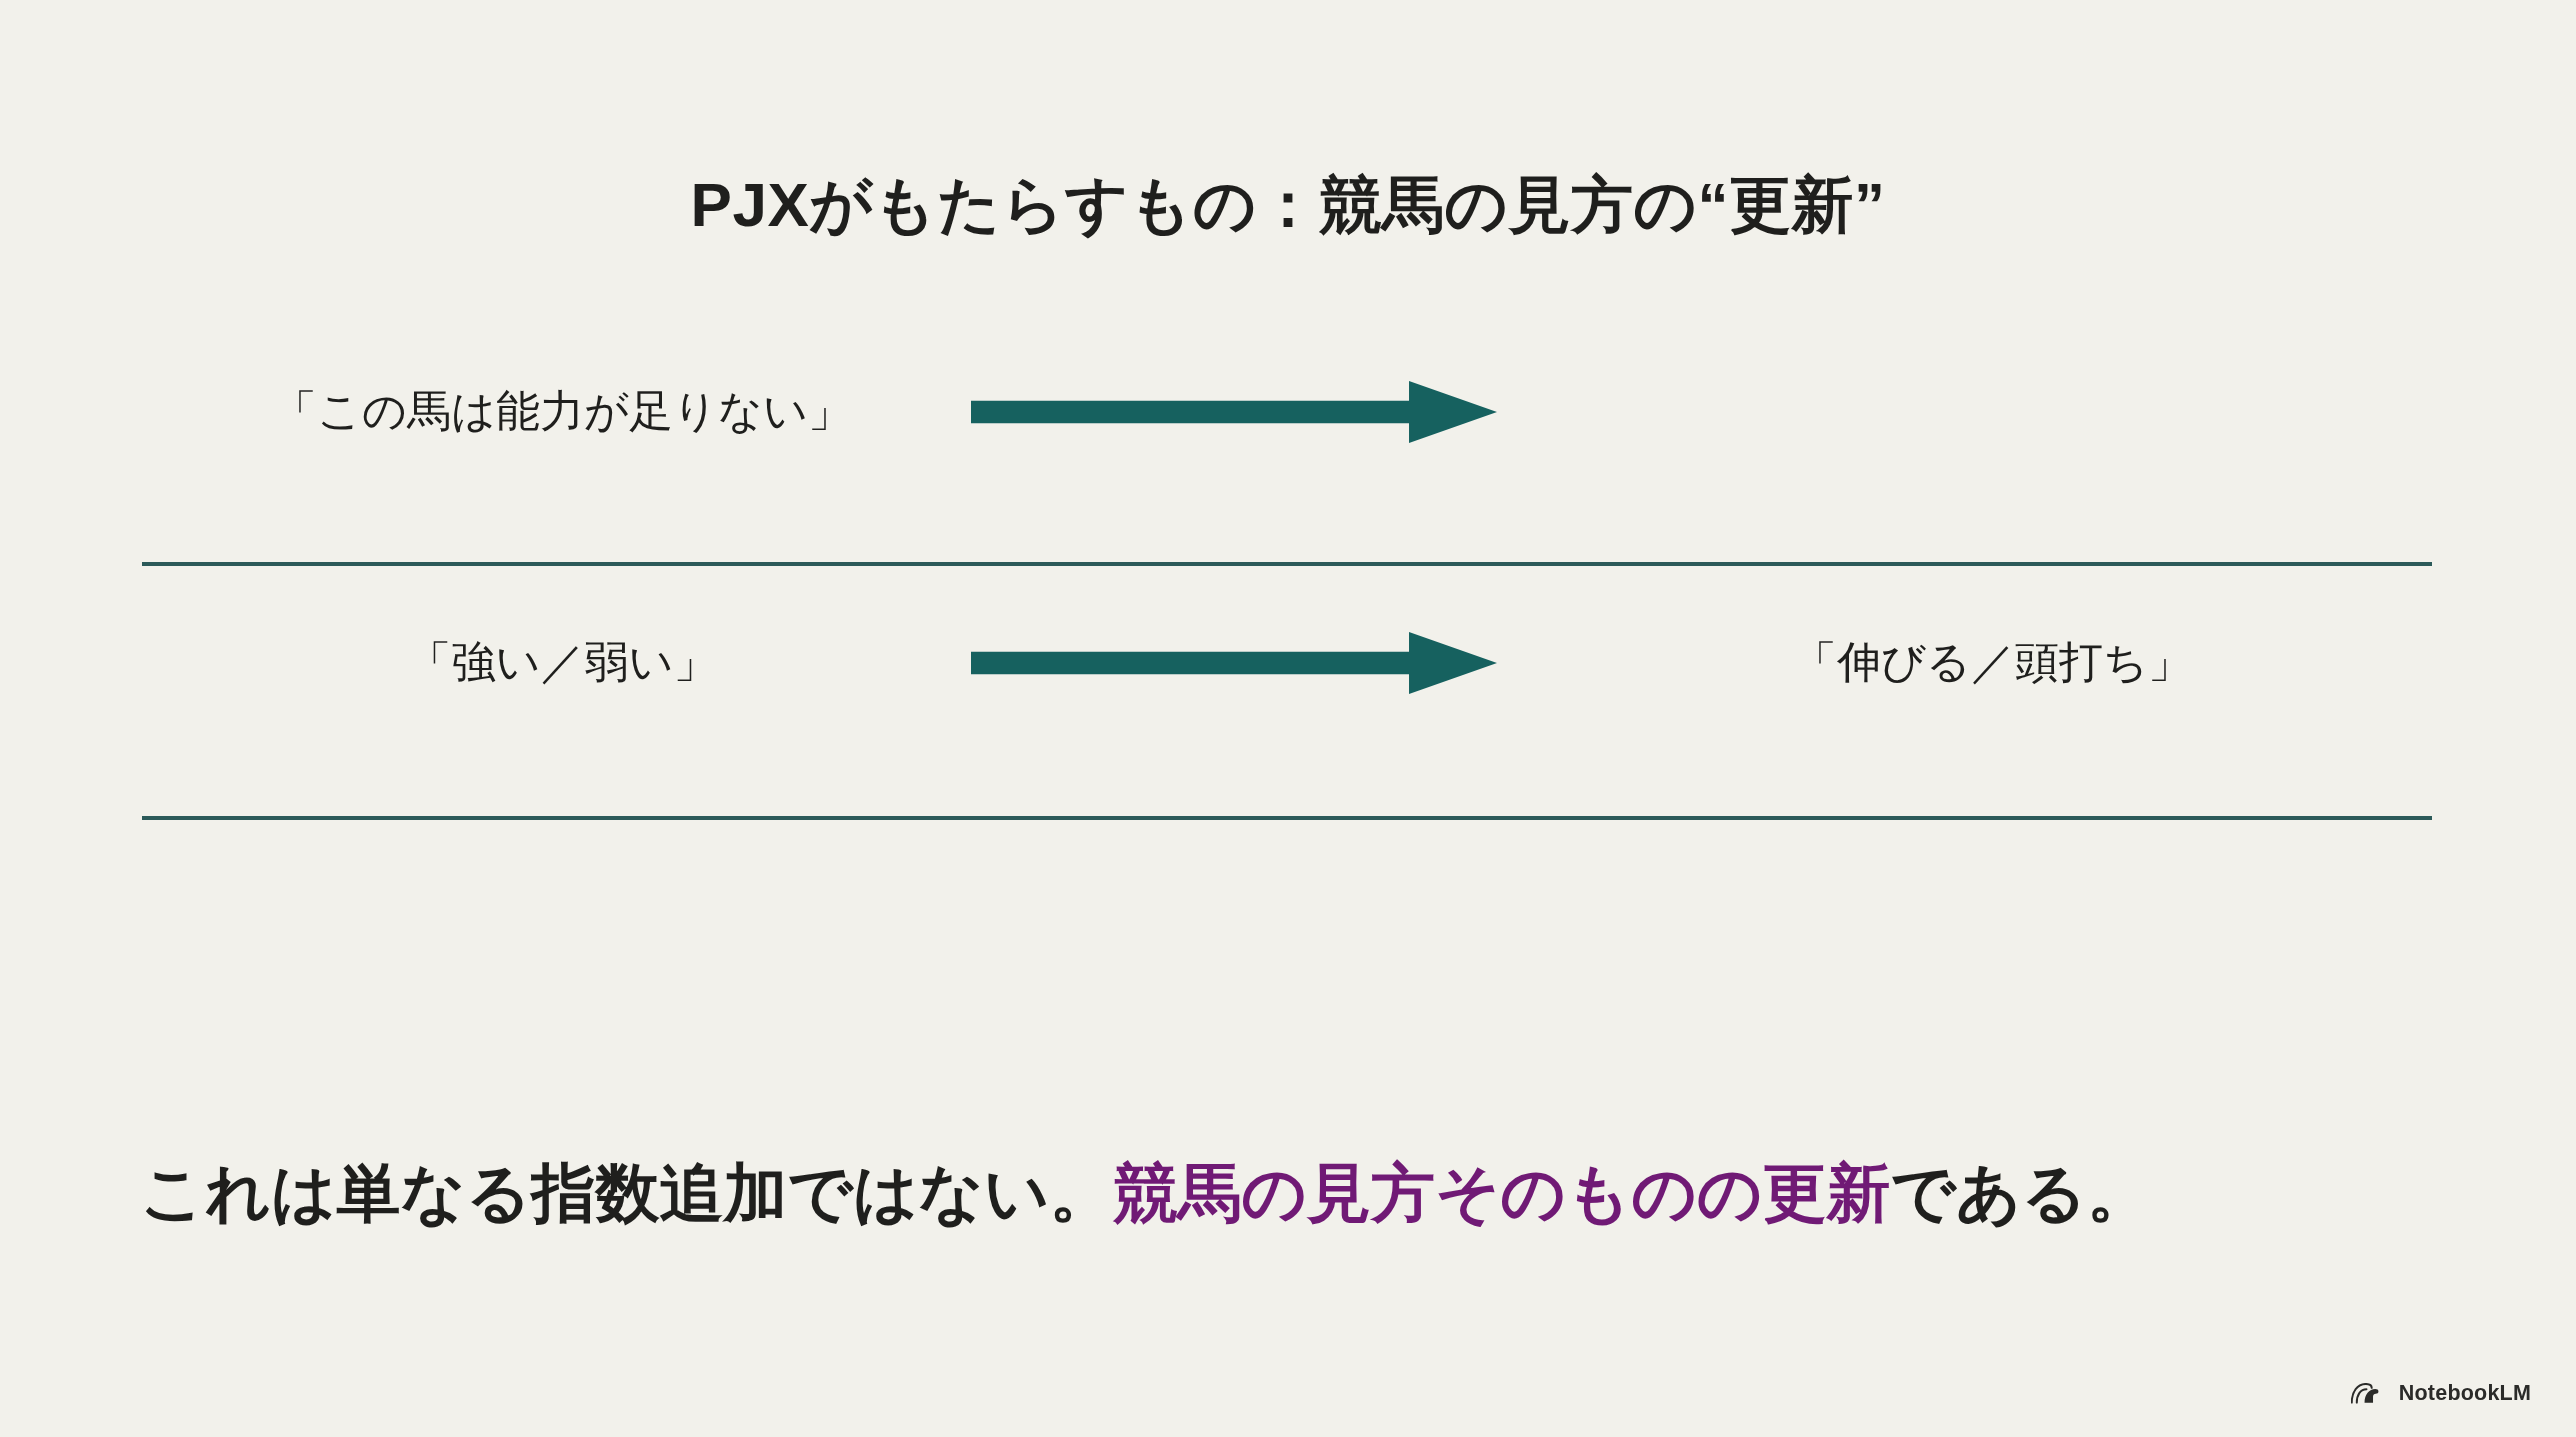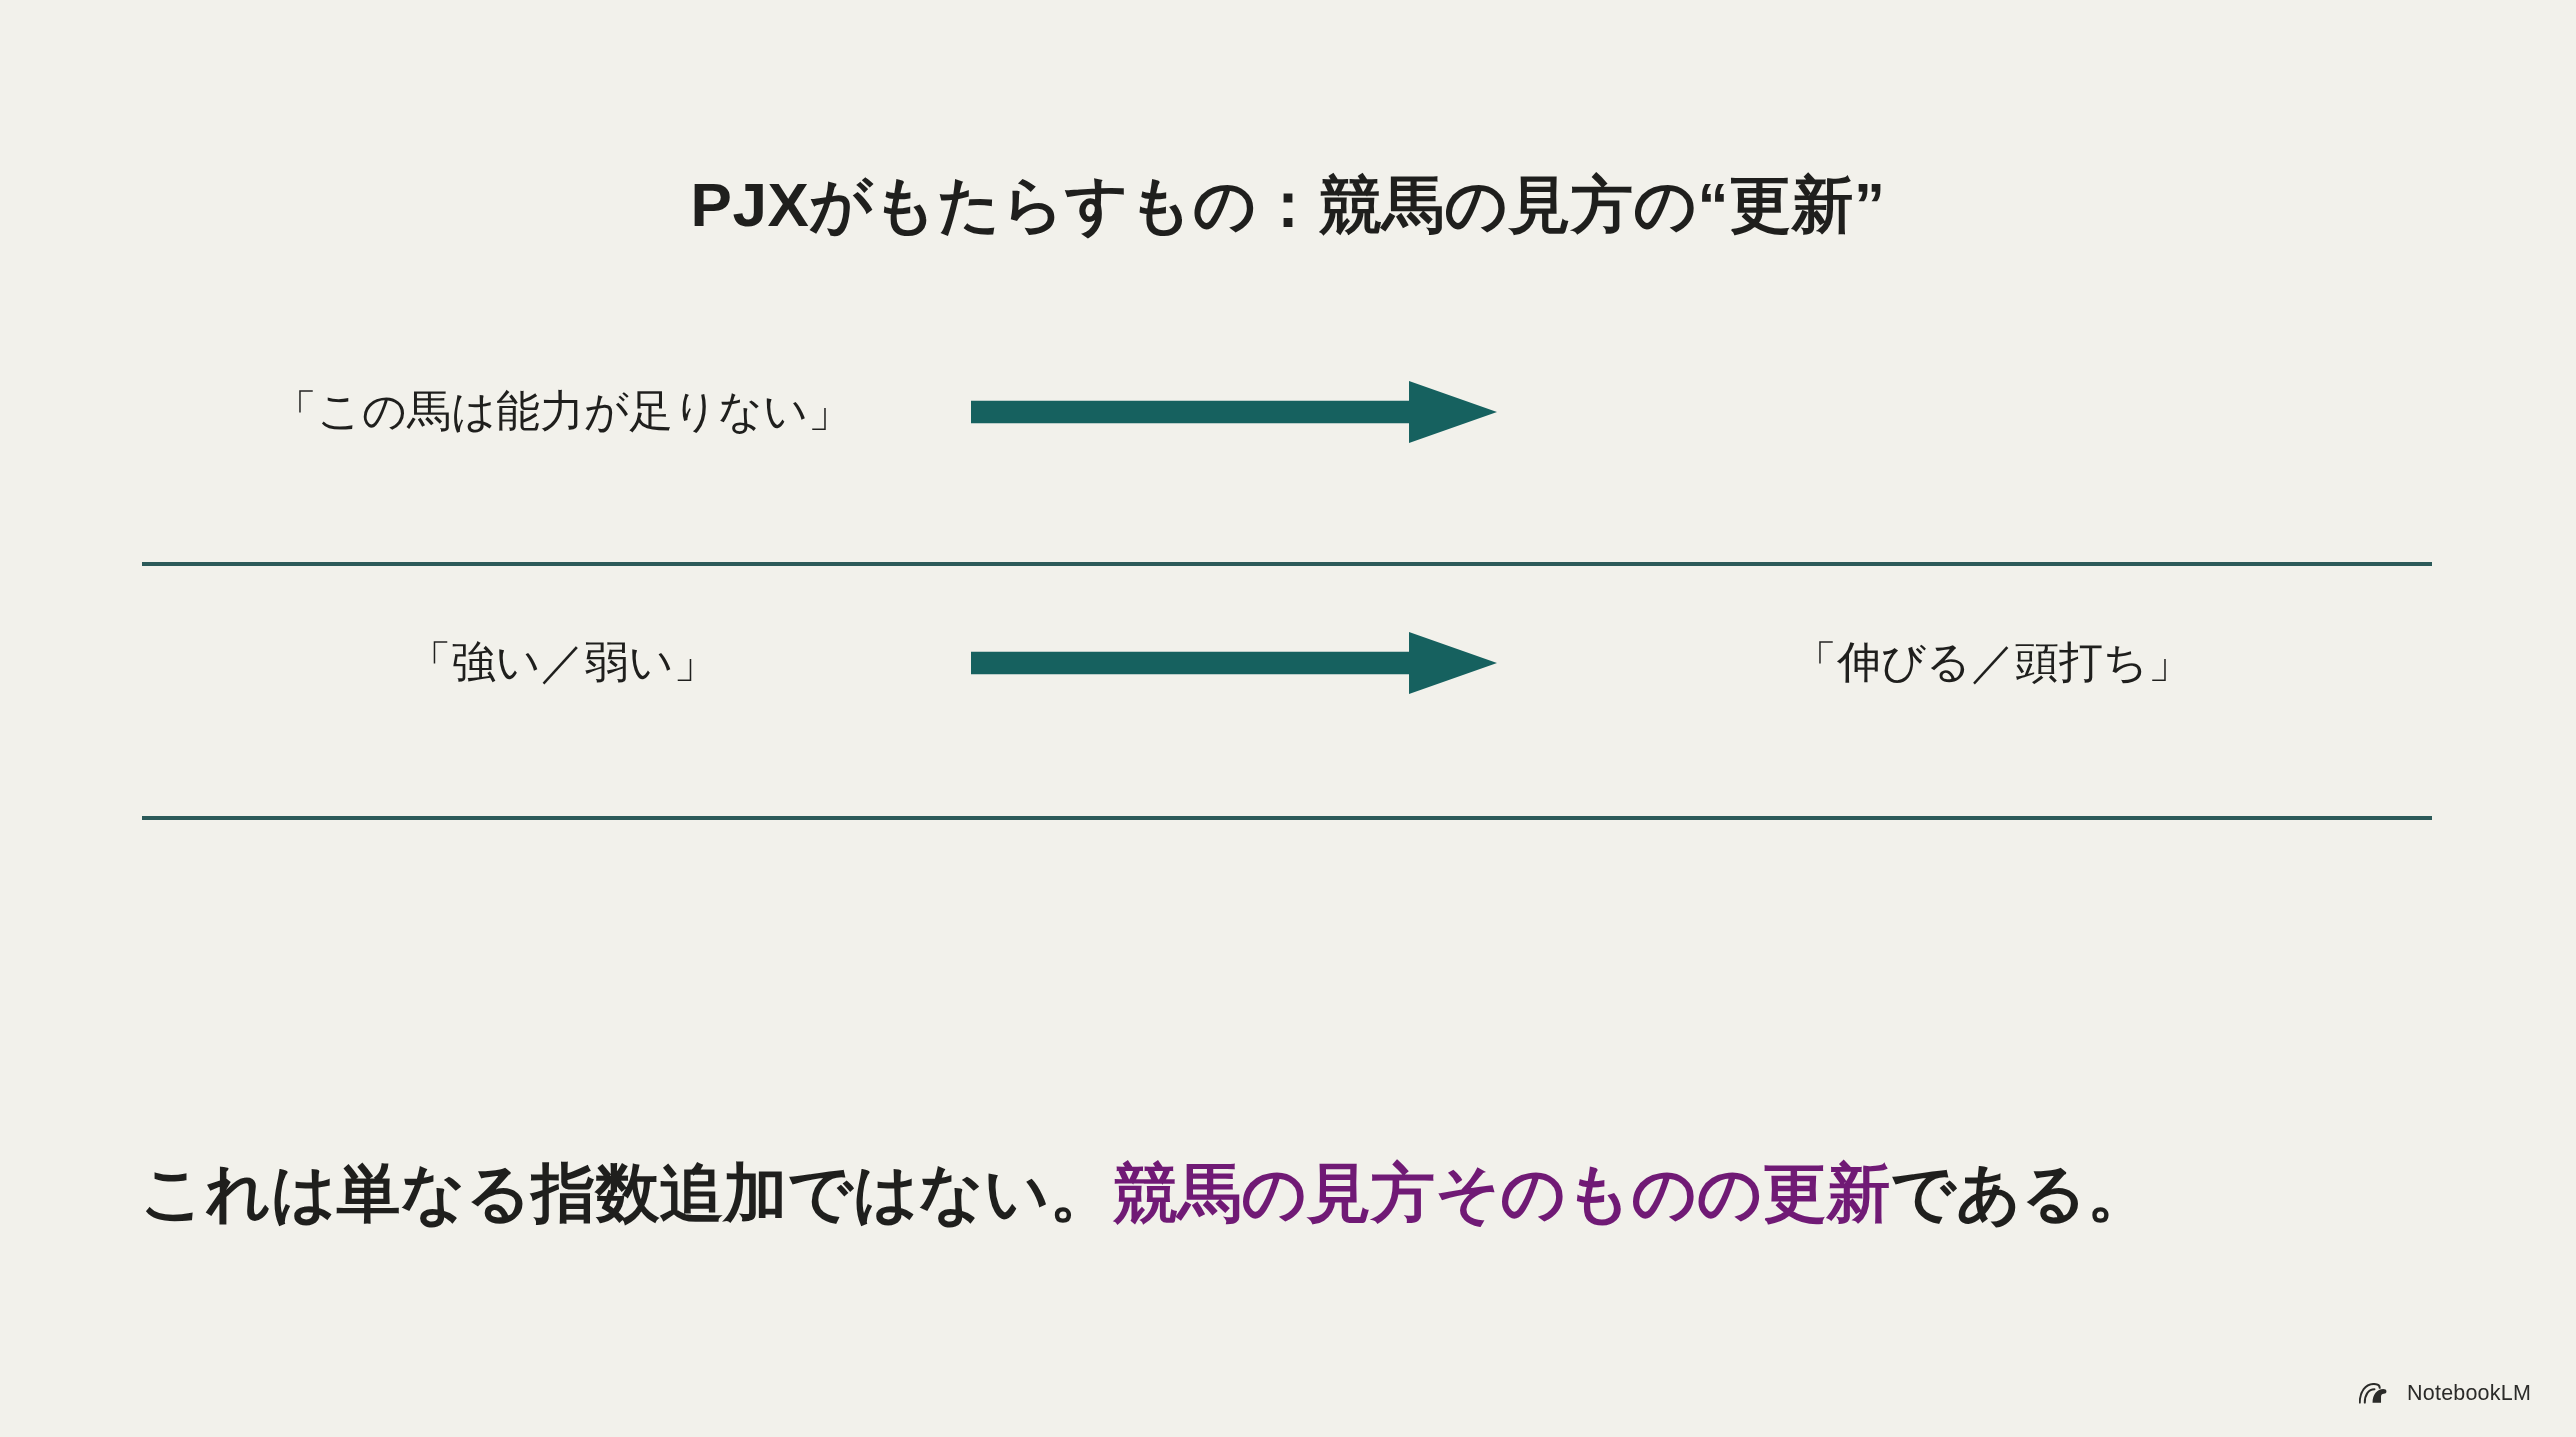--- a/index.html
+++ b/index.html
@@ -119,20 +119,21 @@
   }
 
   
   .footer-logo {
     position: absolute;
     right: 45px;
     bottom: 34px;
     display: flex;
     align-items: center;
     gap: 20px;
+    font-weight: bold;
   }
   .footer-logo .mark {
     width: 28px;
     height: 20.6px;
     display: block;
   }
   .footer-logo .wordmark {
     font-size: 21.5px;
     color: #2b2b29;
     letter-spacing: 0.2px;

